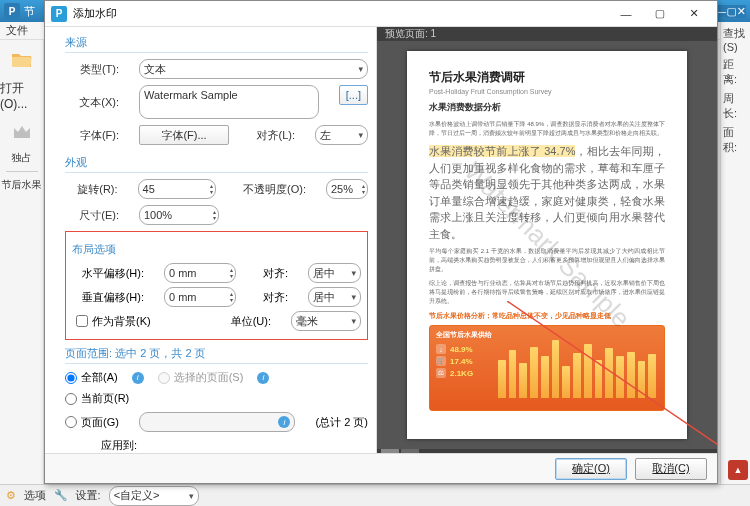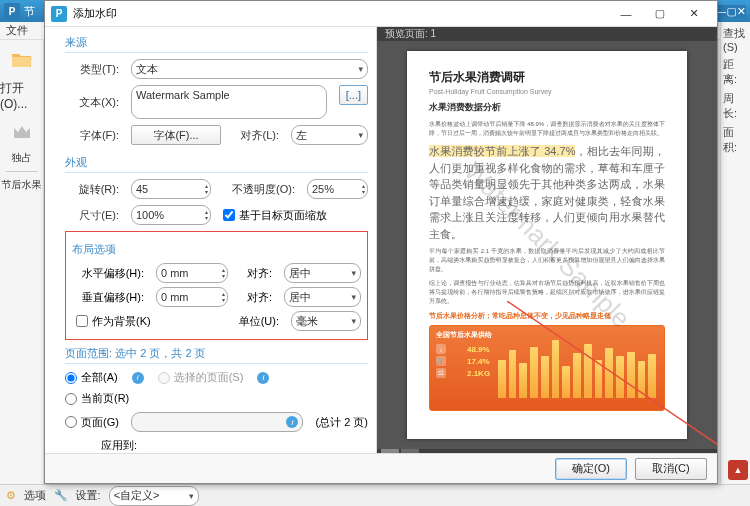--- a/index.html
+++ b/index.html
@@ -18,21 +18,21 @@
 .dlg-title { height:26px; background:#fff; border-bottom:1px solid #ddd; display:flex; align-items:center; padding:0 6px; }
 .dlg-title .ico { width:16px;height:16px;background:#2b9dd8;border-radius:2px;margin-right:6px;display:flex;align-items:center;justify-content:center;color:#fff;font-size:10px;font-weight:bold;}
 .dlg-title .sp { flex:1; }
 .dlg-title .winbtn { width:34px; height:20px; display:flex; align-items:center; justify-content:center; color:#333; }
 
 .dlg-body { flex:1; display:flex; overflow:hidden; }
 .left-pane { width:332px; border-right:1px solid #ddd; background:#fff; padding:4px 8px 4px 20px; overflow:hidden; display:flex; flex-direction:column; gap:2px;}
 .right-pane { flex:1; background:#fff; display:flex; flex-direction:column; }
 
 .section-hdr { color:#3a8ac9; font-size:11px; padding:4px 0 2px 0; border-bottom:1px solid #cfe3f2; margin-bottom:4px;}
-.row { display:flex; align-items:center; gap:12px; margin-bottom:4px; }
+.row { display:flex; align-items:center; gap:20px; margin-bottom:4px; }
 .lbl { width:54px; text-align:right; color:#333; }
 .lbl-narrow { width:46px; text-align:right; color:#333;}
 .combo, .txt, .spin { height:20px; border:1px solid #aaa; background:#fff; padding:0 18px 0 4px; position:relative; display:flex; align-items:center; color:#333; border-radius:9px;}
 .combo::after { content:"▾"; position:absolute; right:4px; font-size:9px; color:#555; }
 .spin { padding-right:14px; }
 .spin::after { content:"▴\A▾"; white-space:pre; position:absolute; right:2px; font-size:6px; line-height:6px; color:#555; text-align:center;}
 .txt { padding-right:4px; }
 .btn-sm { height:20px; border:1px solid #aaa; background:linear-gradient(#fff,#eee); padding:0 6px; display:flex; align-items:center; border-radius:2px; color:#333;}
 .btn-blue-out { border:1px solid #6fa8d8; color:#2b6ca3; }
 .chk { display:flex; align-items:center; gap:4px; }
@@ -45,34 +45,34 @@
 .preview-area { flex:1; background:#555; display:flex; align-items:flex-start; justify-content:center; padding:10px; position:relative;}
 .page { width:280px; height:388px; background:#fff; box-shadow:0 0 4px rgba(0,0,0,.5); position:relative; padding:18px 22px; overflow:hidden;}
 .page h2 { font-size:12px; color:#222; margin-bottom:2px; font-weight:600;}
 .page .sub { font-size:7px; color:#888; margin-bottom:6px;}
 .page h3 { font-size:9px; color:#333; margin-bottom:6px;}
 .para { font-size:6px; color:#666; line-height:1.5; margin-bottom:5px; text-align:justify;}
 .hl { background:#fde9a8; }
 .orange-line { font-size:7px; color:#e86b1f; font-weight:600; margin:4px 0;}
 .chart-box { border:1px solid #e86b1f; background:linear-gradient(#ef7b3a,#e55a1f); border-radius:3px; height:86px; margin-top:3px; position:relative; padding:4px 6px; display:flex;}
 .chart-left { width:60px; display:flex; flex-direction:column; gap:2px; }
-.stat { display:flex; align-items:center; gap:21px; color:#fff; font-size:7px;}
+.stat { display:flex; align-items:center; gap:4px; color:#fff; font-size:7px;}
 .stat .ico2 { width:10px;height:10px;border-radius:2px;background:rgba(255,255,255,.3);display:flex;align-items:center;justify-content:center;font-size:7px;}
 .stat .val { color:#ffe36a; font-weight:bold; font-size:8px;}
 .chart-bars { flex:1; display:flex; align-items:flex-end; gap:3px; padding:4px 2px 8px 2px; position:relative;}
 .bar { flex:1; background:linear-gradient(#ffd56a,#f7a83b); border-radius:1px 1px 0 0;}
 .watermark { position:absolute; left:50%; top:50%; transform:translate(-50%,-50%) rotate(45deg); font-size:26px; color:rgba(80,80,80,.22); white-space:nowrap; pointer-events:none; font-weight:400;}
 .page-tabs { height:18px; background:#3e3e3e; display:flex; align-items:center; padding:0 4px; gap:2px;}
 .ptab { width:18px; height:14px; background:#6a6a6a; color:#ddd; font-size:9px; display:flex; align-items:center; justify-content:center;}
 .ptab.active { background:#888; color:#fff;}
 .arrow { position:absolute; pointer-events:none; }
 
 .dlg-footer { height:30px; border-top:1px solid #ddd; display:flex; align-items:center; padding:0 10px; gap:8px; background:#f8f8f8;}
 .dlg-footer .sp { flex:1; }
-.dlg-btn { height:22px; min-width:72px; border:1px solid #999; background:linear-gradient(#fff,#e8e8e8); display:flex; align-items:center; justify-content:center; border-radius:2px; color:#222;}
+.dlg-btn { height:22px; min-width:72px; border:1px solid #999; background:linear-gradient(#fff,#e8e8e8); display:flex; align-items:center; justify-content:center; border-radius:2px; color:#222;text-decoration:underline;}
 .dlg-btn.primary { border:1px solid #6fa8d8; box-shadow:0 0 0 1px #bcd9ef inset;}
 .info-ico { width:12px;height:12px;border-radius:50%;background:#4aa3e0;color:#fff;display:inline-flex;align-items:center;justify-content:center;font-size:8px;font-style:italic;}
 </style>
 </head>
 <body>
 
 <div class="outer-app">
   <div class="outer-titlebar">
     <div class="logo">P</div>
     <span>节</span>
@@ -149,24 +149,20 @@
         <div class="section-hdr">外观</div>
         <div class="row">
           <span class="lbl">旋转(R):</span>
           <div class="spin" style="width:80px">45</div>
           <span class="lbl" style="width:72px">不透明度(O):</span>
           <div class="spin" style="flex:1">25%</div>
         </div>
         <div class="row">
           <span class="lbl">尺寸(E):</span>
           <div class="spin" style="width:80px">100%</div>
-          <label class="chk">
-              <input type="checkbox" checked="" style="">
-              <span>基于目标页面缩放</span>
-            </label>
         </div>
 
         <div class="redbox">
           <div class="section-hdr" style="border:none;margin:0 0 4px 0">布局选项</div>
           <div class="row">
             <span style="width:72px;text-align:right">水平偏移(H):</span>
             <div class="spin" style="width:72px">0 mm</div>
             <span style="width:32px;text-align:right">对齐:</span>
             <div class="combo" style="flex:1">居中</div>
           </div>

